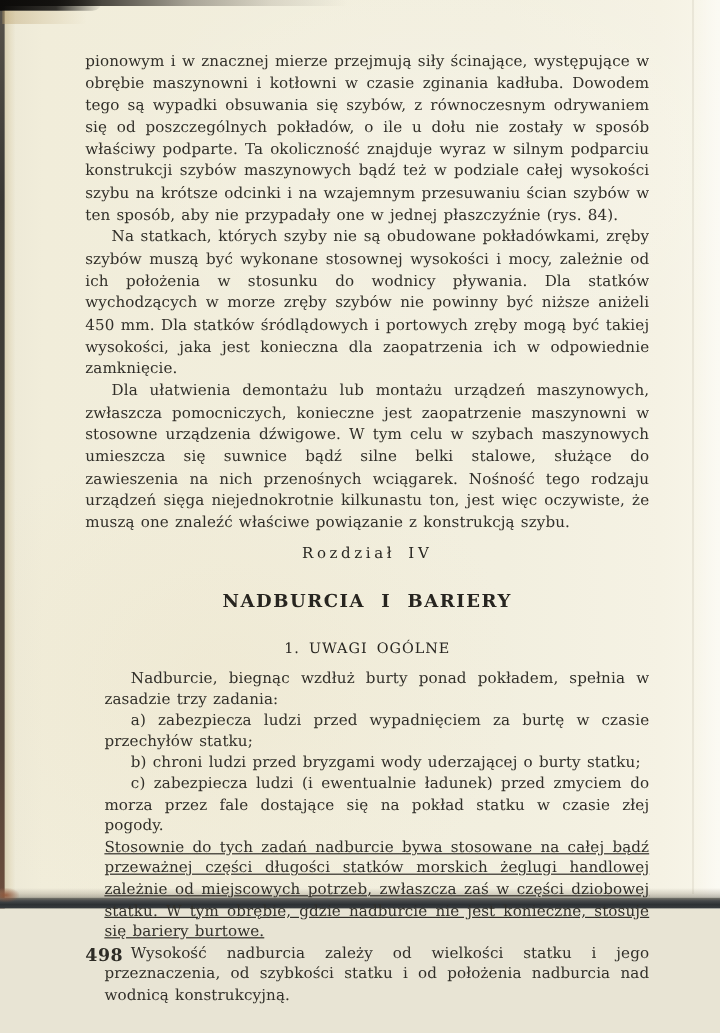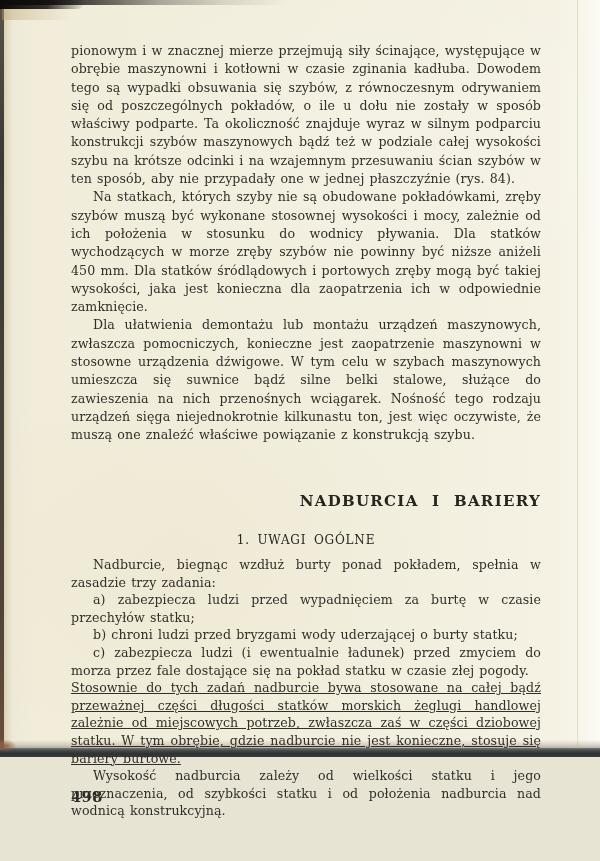--- a/index.html
+++ b/index.html
@@ -67,32 +67,32 @@
   .block-top { top: 42px; }
   .block-bottom { top: 556px; }
   .textcol p {
     margin: 0;
     font-size: 12.6px;
     line-height: 18.3px;
     text-align: justify;
     word-spacing: 1px;
     letter-spacing: 0.1px;
   }
-  .block-bottom p { line-height: 17.6px; }
+  .block-bottom p { line-height: 17.6px; margin-left: 16px; }
   .indent { text-indent: 22px; }
   .noindent { text-indent: 0; text-decoration: underline; }
 
   .heading { position: absolute; left: 71px; width: 470px; text-align: center; color: #272520; margin: 0; }
   .chapter-label {
     top: 453px;
     font-size: 12.5px; letter-spacing: 3px; word-spacing: 4px; font-weight: 400;
   }
   .chapter-title {
     top: 492px;
-    font-size: 15px; font-weight: 700; letter-spacing: 1.3px; word-spacing: 7px; text-align: right;
+    font-size: 15px; font-weight: 700; letter-spacing: 1.3px; word-spacing: 7px;
   }
   .section-title {
     top: 533px;
     font-size: 12px; font-weight: 400; letter-spacing: 0.8px; word-spacing: 3px;
   }
   .page-number {
     position: absolute; left: 71px; top: 788px;
     font-size: 14.5px; font-weight: 600; color: #2e2c26; letter-spacing: 0.5px;
   }
 </style>
@@ -111,20 +111,21 @@
   <div class="bottom-streaks"></div>
   <div class="bottom-band"></div>
   <div class="bottom-left-spot"></div>
 
   <div class="textcol block-top">
     <p>pionowym i w znacznej mierze przejmują siły ścinające, występujące w obrębie maszynowni i kotłowni w czasie zginania kadłuba. Dowodem tego są wypadki obsuwania się szybów, z równoczesnym odrywaniem się od poszczególnych pokładów, o ile u dołu nie zostały w sposób właściwy podparte. Ta okoliczność znajduje wyraz w silnym podparciu konstrukcji szybów maszynowych bądź też w podziale całej wysokości szybu na krótsze odcinki i na wzajemnym przesuwaniu ścian szybów w ten sposób, aby nie przypadały one w jednej płaszczyźnie (rys. 84).</p>
     <p class="indent">Na statkach, których szyby nie są obudowane pokładówkami, zręby szybów muszą być wykonane stosownej wysokości i mocy, zależnie od ich położenia w stosunku do wodnicy pływania. Dla statków wychodzących w morze zręby szybów nie powinny być niższe aniżeli 450 mm. Dla statków śródlądowych i portowych zręby mogą być takiej wysokości, jaka jest konieczna dla zaopatrzenia ich w odpowiednie zamknięcie.</p>
     <p class="indent">Dla ułatwienia demontażu lub montażu urządzeń maszynowych, zwłaszcza pomocniczych, konieczne jest zaopatrzenie maszynowni w stosowne urządzenia dźwigowe. W tym celu w szybach maszynowych umieszcza się suwnice bądź silne belki stalowe, służące do zawieszenia na nich przenośnych wciągarek. Nośność tego rodzaju urządzeń sięga niejednokrotnie kilkunastu ton, jest więc oczywiste, że muszą one znaleźć właściwe powiązanie z konstrukcją szybu.</p>
   </div>
 
+  <p class="heading chapter-label">Rozdział IV</p>
   <p class="heading chapter-title">NADBURCIA I BARIERY</p>
   <p class="heading section-title">1. UWAGI OGÓLNE</p>
 
   <div class="textcol block-bottom">
     <p class="indent">Nadburcie, biegnąc wzdłuż burty ponad pokładem, spełnia w zasadzie trzy zadania:</p>
     <p class="indent">a) zabezpiecza ludzi przed wypadnięciem za burtę w czasie przechyłów statku;</p>
     <p class="indent">b) chroni ludzi przed bryzgami wody uderzającej o burty statku;</p>
     <p class="indent">c) zabezpiecza ludzi (i ewentualnie ładunek) przed zmyciem do morza przez fale dostające się na pokład statku w czasie złej pogody.</p>
     <p class="noindent">Stosownie do tych zadań nadburcie bywa stosowane na całej bądź przeważnej części długości statków morskich żeglugi handlowej zależnie od miejscowych potrzeb, zwłaszcza zaś w części dziobowej statku. W tym obrębie, gdzie nadburcie nie jest konieczne, stosuje się bariery burtowe.</p>
     <p class="indent">Wysokość nadburcia zależy od wielkości statku i jego przeznaczenia, od szybkości statku i od położenia nadburcia nad wodnicą konstrukcyjną.</p>

